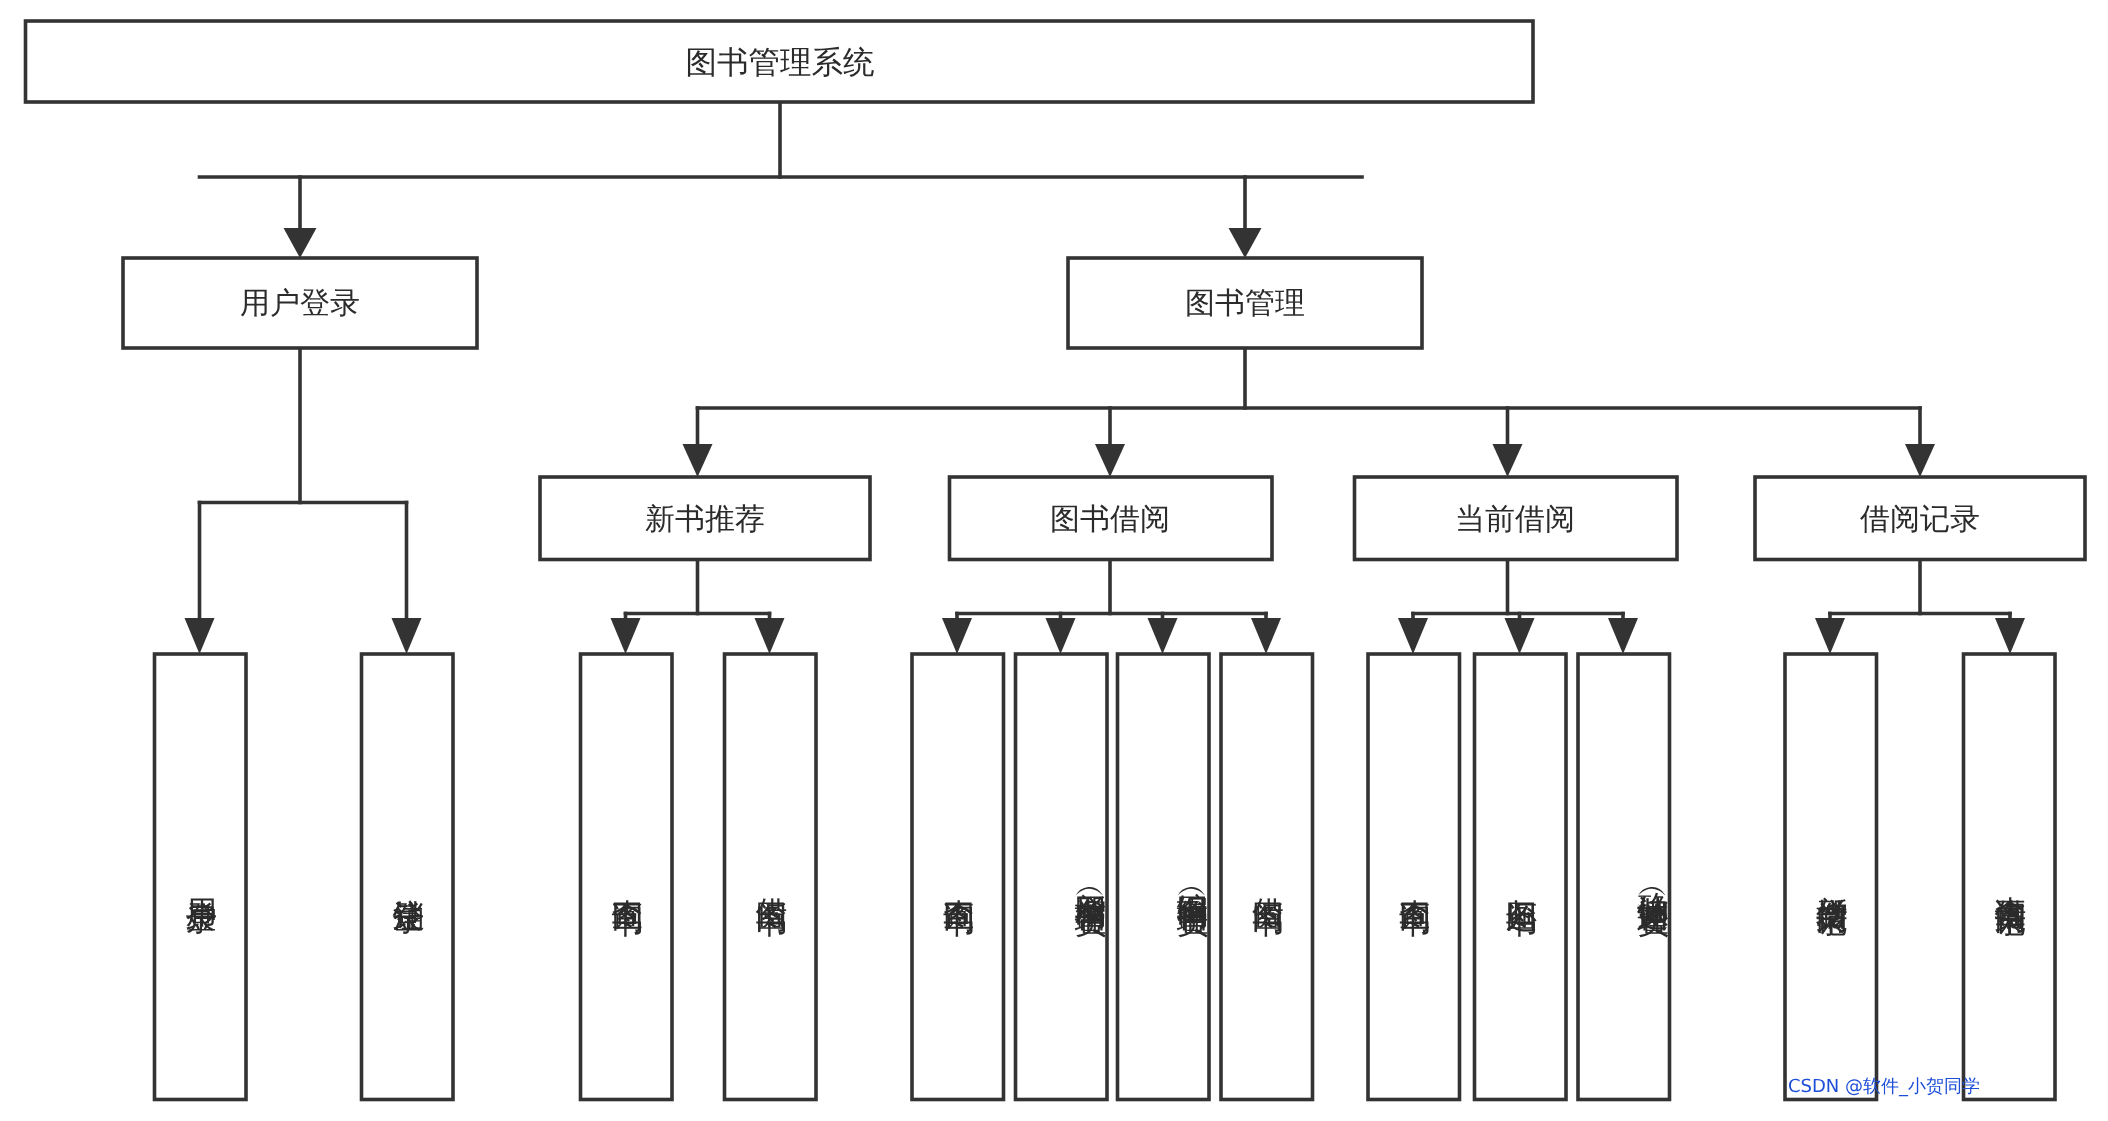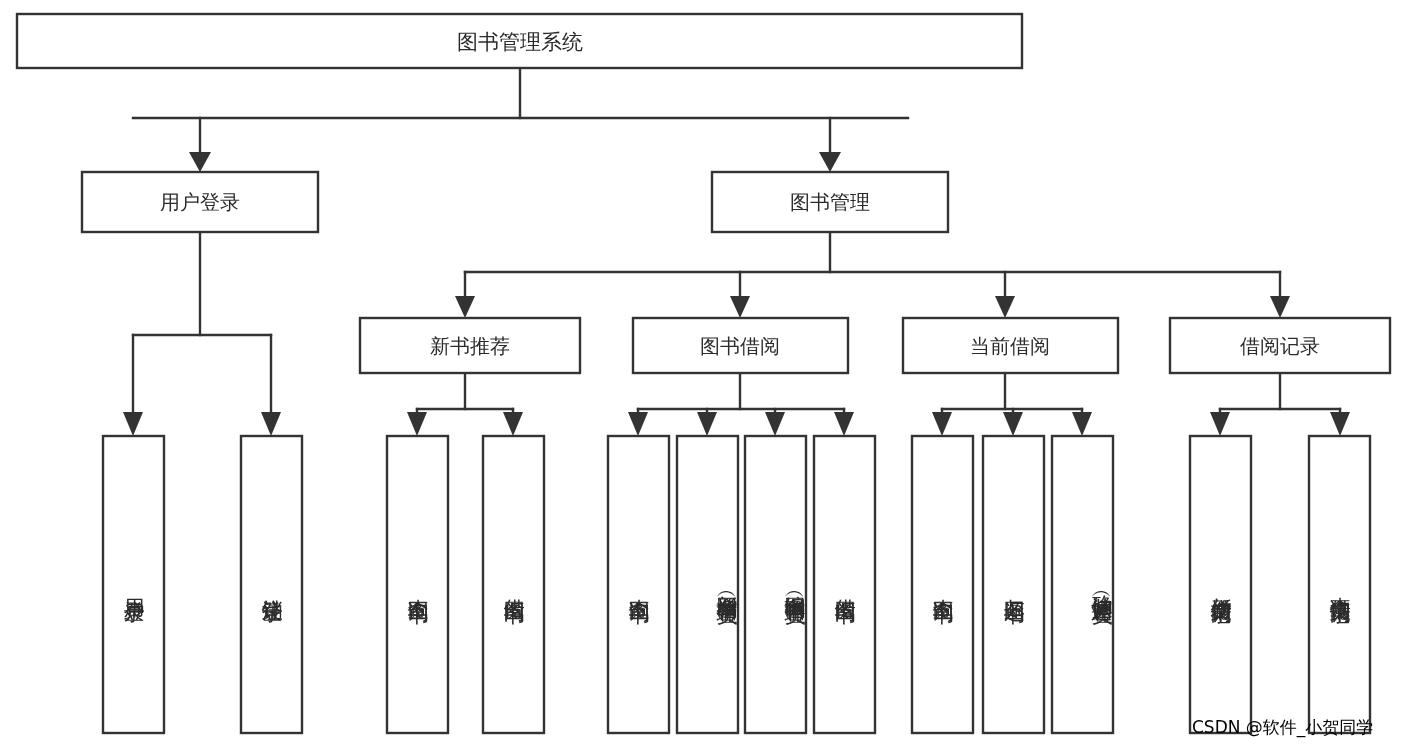--- a/index.html
+++ b/index.html
@@ -64,22 +64,22 @@
     text-align: center;
     display: flex;
     align-items: center;
     justify-content: center;
     white-space: nowrap;
     user-select: none;
   }
   .watermark {
     position: absolute;
     font-family: "DejaVu Sans", "Liberation Sans", sans-serif;
-    font-size: 17px;
-    color: #000000;
+    font-size: 12px;
+    color: #1d4ed8;
     white-space: nowrap;
     user-select: none;
   }
 </style>
 </head>
 <body>
 
 <div id="diagram-root">
 
   <svg id="diagram-svg" viewBox="0 0 1405 747">

